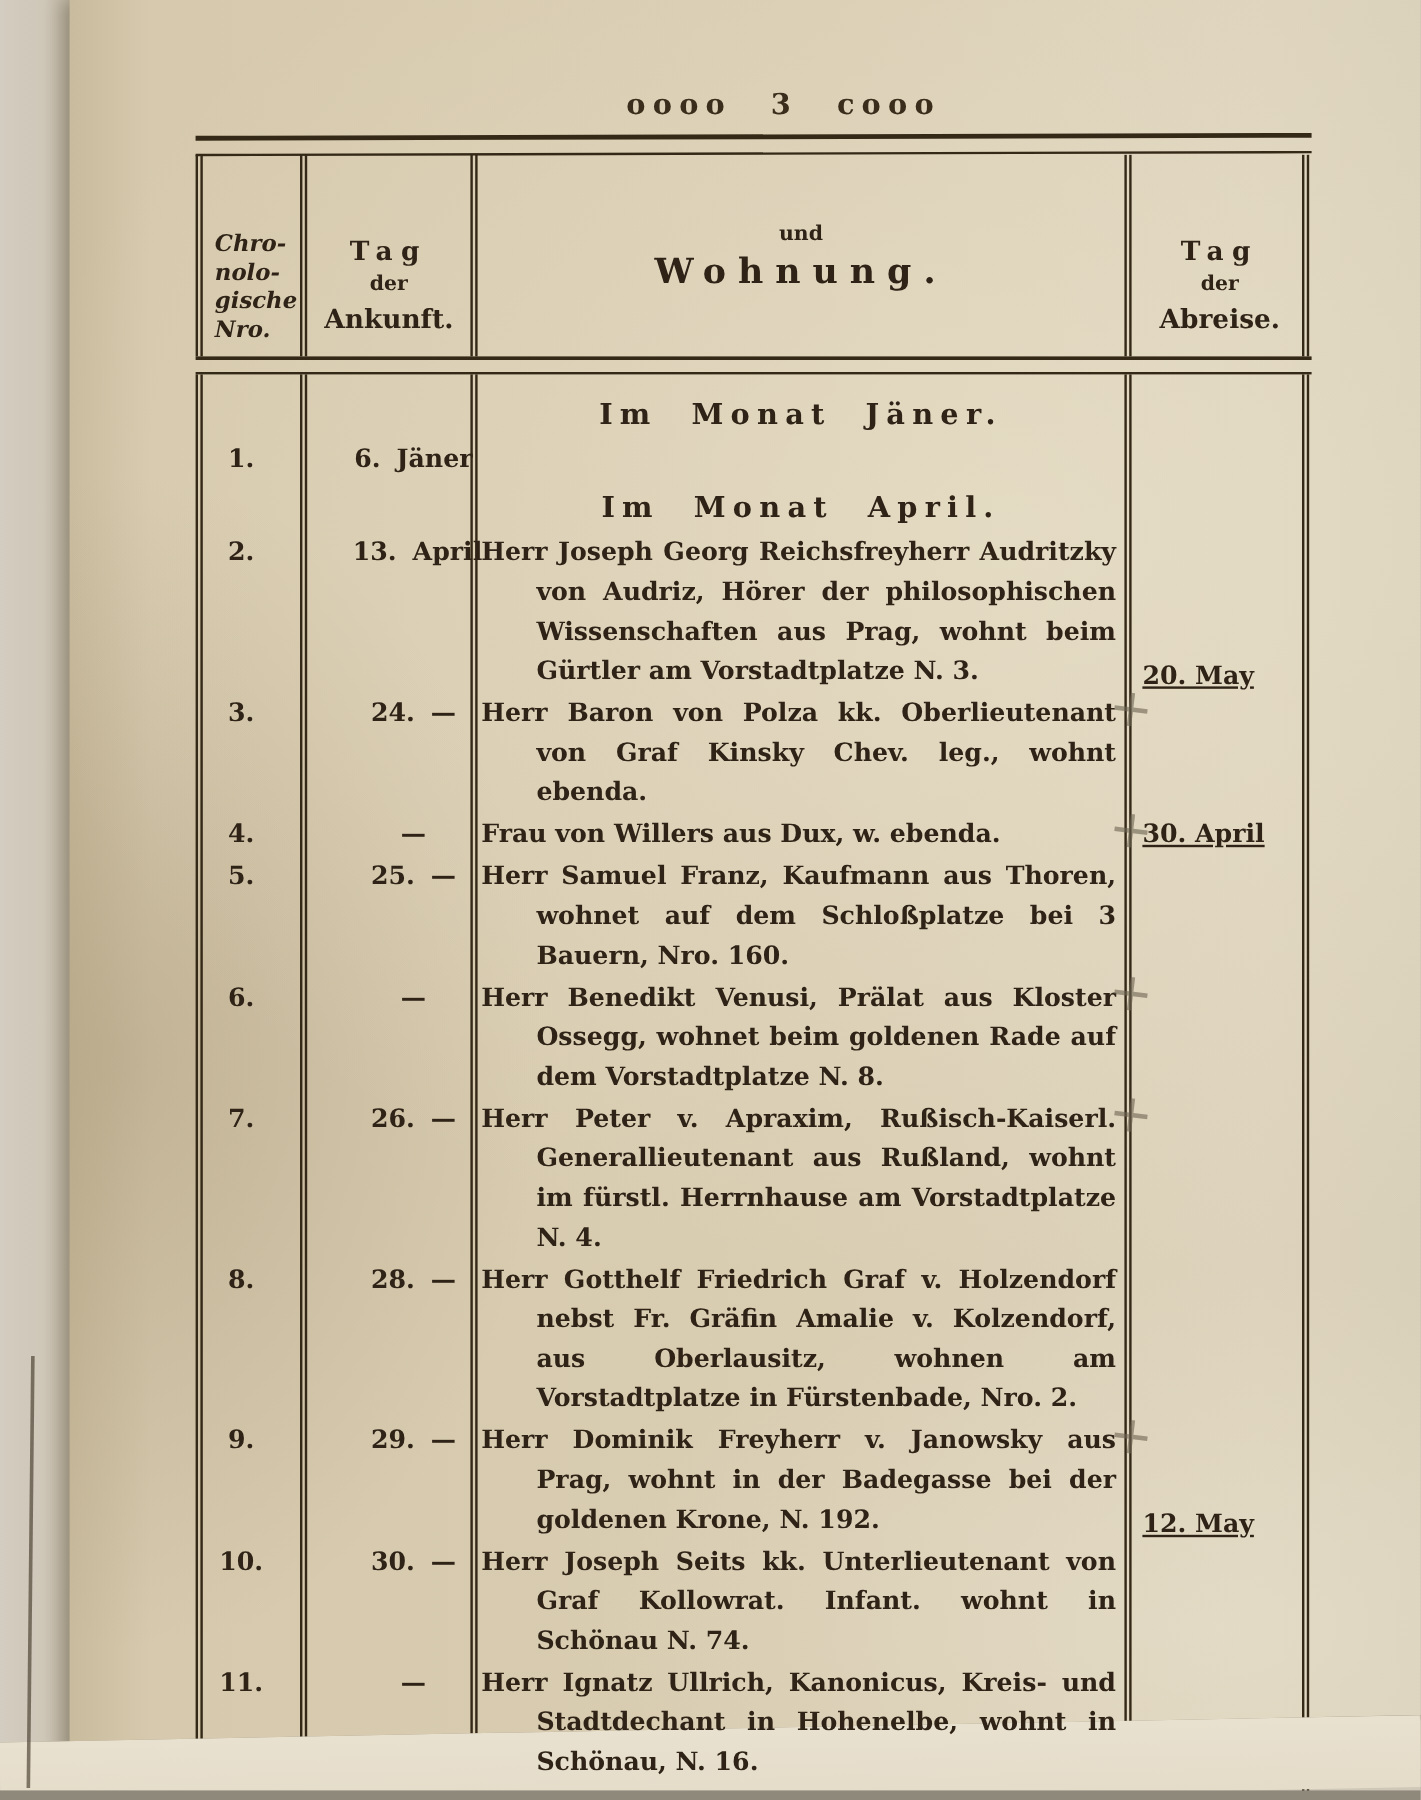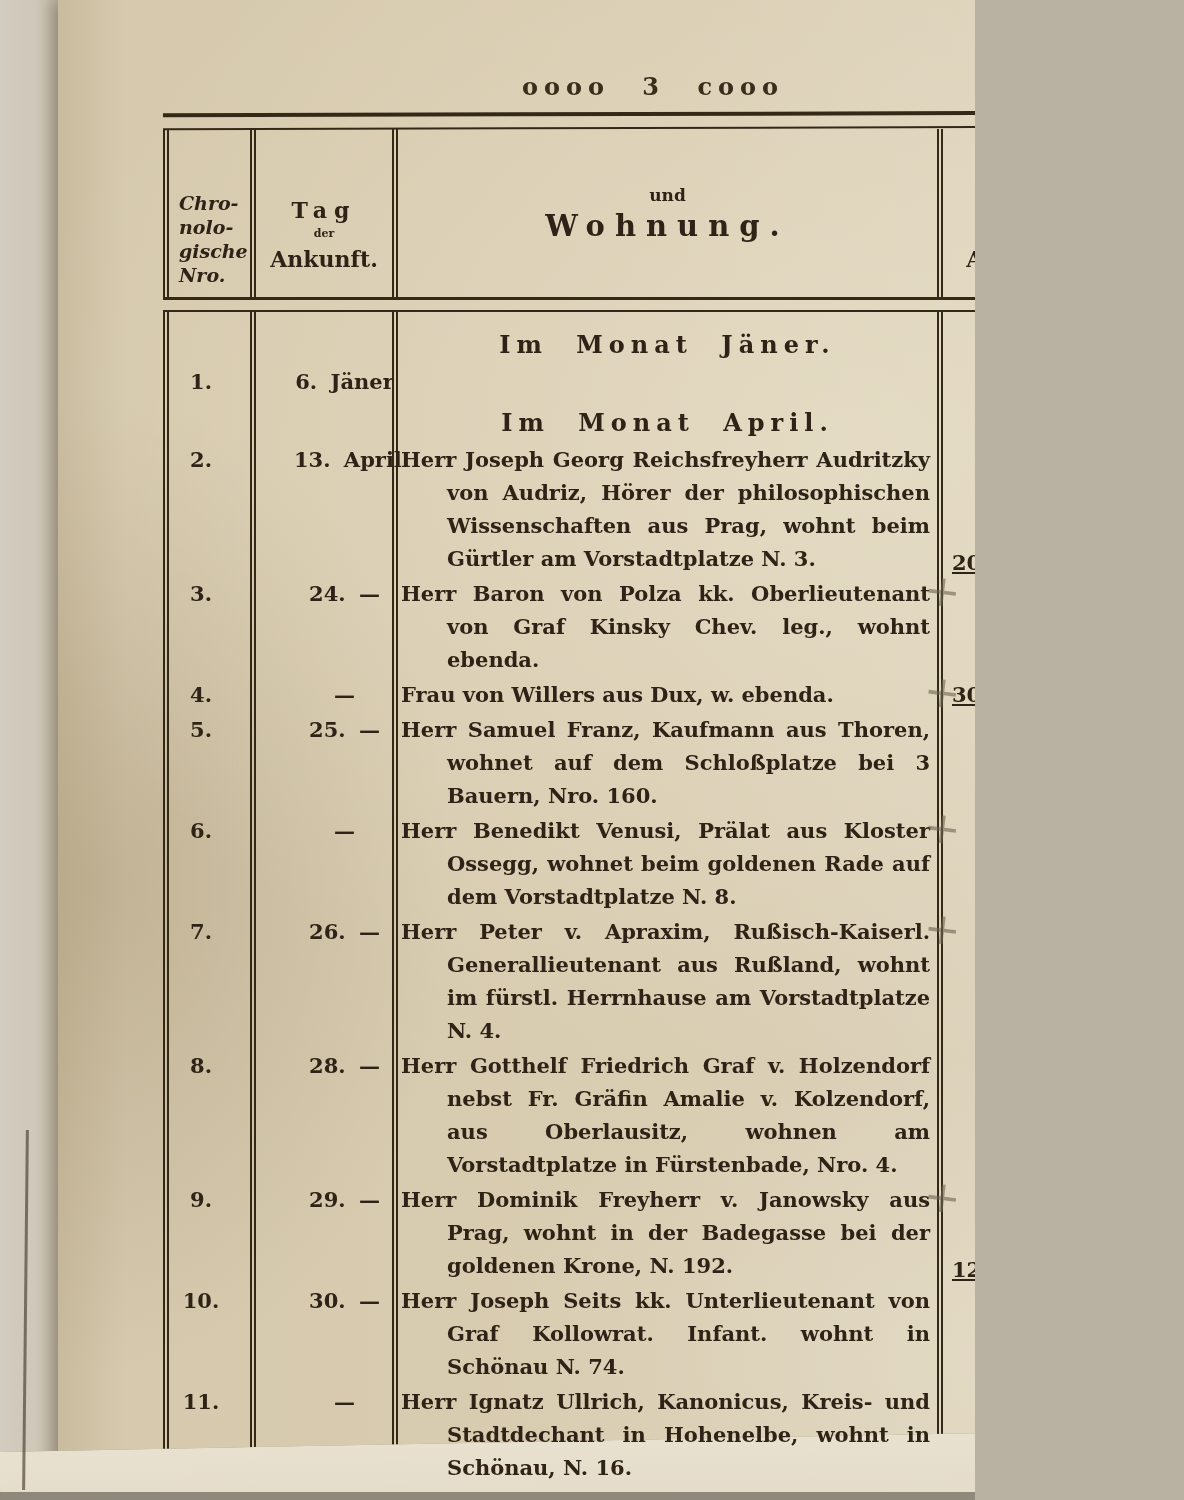--- a/index.html
+++ b/index.html
@@ -1,20 +1,20 @@
 <!DOCTYPE html>
 <html style="--ink: #2e2316; --rule: #342917; --paper: #d8ccb1; --paper-edge: #cdc5b5; --pencil: #6e6553;"><head>
 <meta charset="utf-8">
 <style>
   :root{
     --ink:#2e2316; --rule:#342917; --paper:#d8ccb1; --paper-edge:#cdc5b5; --pencil:#6e6553;
   }
   html,body{margin:0;padding:0;background:#b9b2a3;}
   .scan{
-    position:relative; width:975px; height:1500px; overflow:hidden;
+    position:relative; width:1184px; height:1500px; overflow:hidden;
     background:#cfc8b9; font-family:"DejaVu Serif","Liberation Serif",serif; color:var(--ink);
   }
   
   .edge-left{
     position:absolute; left:0; top:0; width:92px; height:100%;
     background:linear-gradient(90deg,#d3ccc0 0%,#cfc7b8 40%,#b6ac97 78%,#c3b89d 100%);
   }
   .spine-line{
     position:absolute; left:24px; top:1130px; width:3px; height:360px;
     background:#463c2e; opacity:.65; transform:rotate(.6deg);
@@ -63,21 +63,21 @@
   }
   .vrule{
     position:absolute; top:0; bottom:0; width:6px;
     border-left:2px solid var(--rule); border-right:2px solid var(--rule); box-sizing:border-box;
   }
   .vr-0{left:0;} .vr-1{left:87px;} .vr-2{left:229px;} .vr-3{left:774px;} .vr-4{left:922px;}
   .hcell{ position:relative; z-index:2; }
   .h-chrono{ padding:38px 0 0 16px; font-size:19px; line-height:24px; font-weight:bold; font-style:italic; }
   .h-col{ text-align:center; padding-top:44px; font-weight:bold; }
   .h-col div:nth-child(1){ font-size:22px; letter-spacing:7px; }
-  .h-col div:nth-child(2){ font-size:11px; margin-top:4px; }
+  .h-col div:nth-child(2){ font-size:17px; margin-top:4px; }
   .h-col div:nth-child(3){ font-size:22px; margin-top:6px; }
   .h-title{ text-align:center; padding-top:30px; font-weight:bold; }
   .title-main{ font-size:42px; letter-spacing:2px; word-spacing:6px; }
   .title-conj{ font-size:17px; margin-top:2px; }
   .title-sub{ font-size:29px; letter-spacing:10px; margin-top:4px; }
   
   .tbody{ position:relative; padding:8px 0 30px; }
   .tbody .vrule{ bottom:14px; }
   .row{ display:grid; grid-template-columns:90px 142px 545px 153px; position:relative; z-index:2; }
   .section-row{ padding:10px 0 4px; }
@@ -204,21 +204,21 @@
               <div class="cell nro">7.</div>
               <div class="cell arrival">26. —</div>
               <div class="cell entry-text">Herr Peter v. Apraxim, Rußisch-Kaiserl. Generallieutenant aus Rußland, wohnt im fürstl. Herrnhause am Vorstadtplatze N. 4.</div>
               <div class="cell departure">
                 <span class="pencil-mark">+</span>
               </div>
             </div>
             <div class="row entry-row">
               <div class="cell nro">8.</div>
               <div class="cell arrival">28. —</div>
-              <div class="cell entry-text">Herr Gotthelf Friedrich Graf v. Holzendorf nebst Fr. Gräfin Amalie v. Kolzendorf, aus Oberlausitz, wohnen am Vorstadtplatze in Fürstenbade, Nro. 4.</div>
+              <div class="cell entry-text">Herr Gotthelf Friedrich Graf v. Holzendorf nebst Fr. Gräfin Amalie v. Kolzendorf, aus Oberlausitz, wohnen am Vorstadtplatze in Fürstenbade, Nro. 2.</div>
               <div class="cell departure"></div>
             </div>
             <div class="row entry-row">
               <div class="cell nro">9.</div>
               <div class="cell arrival">29. —</div>
               <div class="cell entry-text">Herr Dominik Freyherr v. Janowsky aus Prag, wohnt in der Badegasse bei der goldenen Krone, N. 192.</div>
               <div class="cell departure">
                 <span class="pencil-mark">+</span>
                 <span class="dep-date bottom">12. May</span>
               </div>

